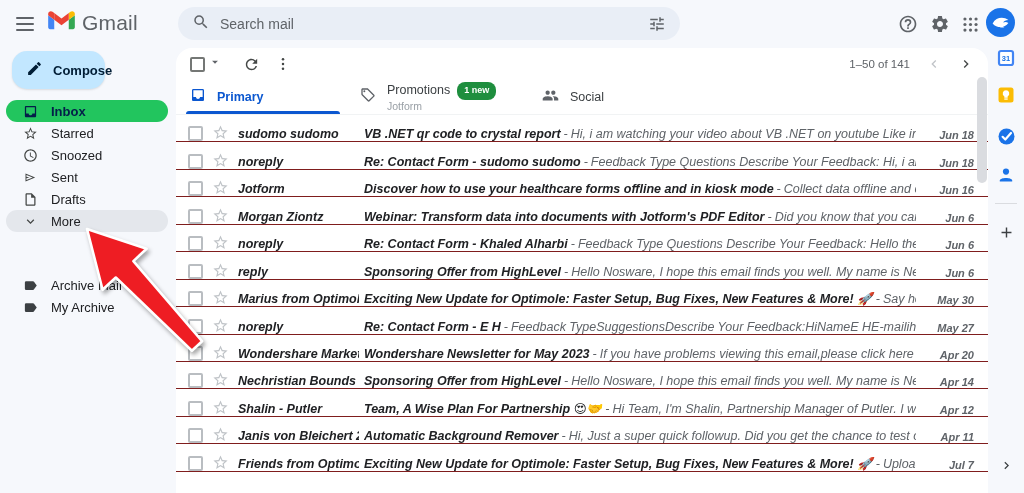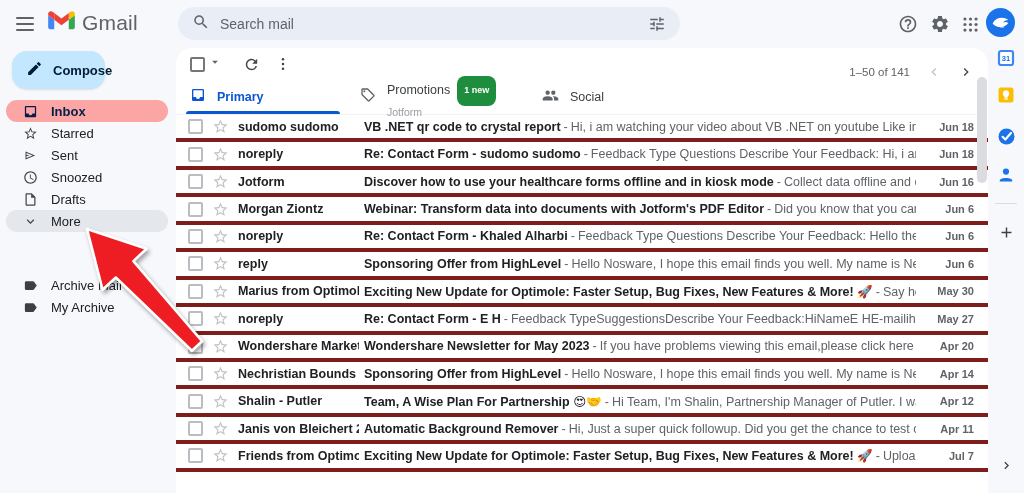--- a/index.html
+++ b/index.html
@@ -20,53 +20,53 @@
   .topbar-icon { position:absolute; top:12px; width:24px; height:24px; }
   .avatar { position:absolute; left:986px; top:8px; width:29px; height:29px; border-radius:50%; background:#1a73e8; display:flex; align-items:center; justify-content:center; cursor:pointer; border:none; }
 
   
   .sidebar { position:absolute; left:0; top:48px; width:176px; bottom:0; }
   .compose { position:absolute; left:12px; top:3px; width:93px; height:38px; background:#c2e7ff; border:none; border-radius:15px; display:flex; align-items:center; gap:10px; padding:0 14px; cursor:pointer; box-shadow:0 1px 2px rgba(60,64,67,.15); }
   .compose-label { font-size:13px; font-weight:700; color:#001d35; }
   .nav { position:absolute; left:0; top:52px; width:176px; }
   .nav-item { height:22px; margin:0 8px 0 6px; border-radius:11px; display:flex; align-items:center; padding-left:16px; gap:13px; cursor:pointer; }
   .nav-item .nav-label { font-size:13px; color:#202124; }
-  .nav-item.active { background:#fca5a5; }
+  .nav-item.active { background:#22c55e; }
   .nav-item.active .nav-label { font-weight:700; color:#041e49; }
   .nav-item.highlighted { background:#e4e7ec; }
   .nav-icon { width:16px; height:16px; display:flex; align-items:center; justify-content:center; }
   .labels-head { position:absolute; left:0; top:200px; width:176px; height:20px; display:flex; align-items:center; }
   .labels-title { font-size:14px; color:#202124; margin-left:20px; flex:1; }
   .labels-add { margin-right:18px; width:18px; height:18px; }
   .labels-list { position:absolute; left:0; top:226px; width:176px; }
 
   
   .mail-card { position:absolute; left:176px; top:48px; width:812px; bottom:0; background:#ffffff; border-radius:16px 16px 0 0; }
   .list-toolbar { position:relative; height:32px; display:flex; align-items:center; padding-left:14px; }
   .cb { width:15px; height:15px; border:2px solid #747775; border-radius:2px; background:#fff; cursor:pointer; }
   .caret { margin-left:3px; }
   .tb-btn { margin-left:18px; width:22px; height:22px; }
-  .paging { position:absolute; right:14px; top:8px; height:32px; display:flex; align-items:center; gap:16px; }
+  .paging { position:absolute; right:14px; top:0; height:32px; display:flex; align-items:center; gap:16px; }
   .paging-text { font-size:11.5px; color:#5f6368; }
 
   .tabs { display:flex; height:34px; padding-left:4px; }
   .tab { display:flex; align-items:center; gap:11px; padding-left:10px; cursor:pointer; position:relative; }
   .tab-primary { width:170px; }
   .tab-promotions { width:182px; }
   .tab-social { width:130px; }
   .tab-primary .tab-label { color:#0b57d0; font-weight:700; font-size:12.5px; }
   .tab-primary::after { content:""; position:absolute; left:6px; right:10px; bottom:0; height:3px; background:#0b57d0; border-radius:3px 3px 0 0; }
   .tab-label { font-size:12.5px; color:#3c4043; }
   .tab-stack { display:flex; flex-direction:column; line-height:1.1; }
   .tab-label-row { display:flex; align-items:center; gap:7px; }
-  .badge { background:#1e8e3e; color:#fff; font-size:9px; font-weight:700; border-radius:8px; padding:10px 7px; }
+  .badge { background:#1e8e3e; color:#fff; font-size:9px; font-weight:700; border-radius:8px; padding:4px 7px; }
   .tab-sub { font-size:10.5px; color:#9aa0a6; margin-top:1px; }
 
   .email-list { border-top:1px solid #f1f3f4; }
-  .email-row { height:27.45px; display:flex; align-items:center; padding-left:12px; padding-right:14px; border-bottom:4px solid #7f1d1d; cursor:pointer; }
+  .email-row { height:27.45px; display:flex; align-items:flex-end; padding-left:12px; padding-right:14px; border-bottom:1px solid #7f1d1d; cursor:pointer;font-style:italic; }
   .row-cb { width:15px; height:15px; border:2px solid #b9bdc1; border-radius:2px; flex:none; }
   .row-star { width:17px; height:17px; margin-left:9px; flex:none; }
   .sender { width:121px; margin-left:9px; font-size:12.5px; font-weight:700; color:#202124; white-space:nowrap; overflow:hidden; flex:none; }
   .subject-area { flex:1; min-width:0; margin-left:5px; white-space:nowrap; overflow:hidden; font-size:12.5px; }
   .subject { font-weight:700; color:#202124; }
   .sep { color:#5f6368; padding:0 3px; }
   .snippet { color:#5f6368; }
   .date { width:52px; margin-left:6px; text-align:right; font-size:11px; font-weight:600; color:#5f6368; flex:none; }
   .scroll-thumb { position:absolute; right:1px; top:29px; width:10px; height:106px; background:#dadce0; border-radius:5px; cursor:grab; }
 
@@ -167,32 +167,32 @@
     <span class="nav-icon">
             <svg width="15" height="15" viewBox="0 0 24 24" fill="#444746">
               <path d="M22 9.24l-7.19-.62L12 2 9.19 8.63 2 9.24l5.46 4.73L5.82 21 12 17.27 18.18 21l-1.63-7.03L22 9.24zM12 15.4l-3.76 2.27 1-4.28-3.32-2.88 4.38-.38L12 6.1l1.71 4.04 4.38.38-3.32 2.88 1 4.28L12 15.4z"></path>
             </svg>
           </span>
     <span class="nav-label">Starred</span>
   </div>
         <div class="nav-item">
     <span class="nav-icon">
             <svg width="15" height="15" viewBox="0 0 24 24" fill="#444746">
+              <path d="M11.99 2C6.47 2 2 6.48 2 12s4.47 10 9.99 10C17.52 22 22 17.52 22 12S17.52 2 11.99 2zM12 20c-4.42 0-8-3.58-8-8s3.58-8 8-8 8 3.58 8 8-3.58 8-8 8zm.5-13H11v6l5.25 3.15.75-1.23-4.5-2.67z"></path>
+            </svg>
+          </span>
+    <span class="nav-label">Snoozed</span>
+  </div>
+        <div class="nav-item">
+    <span class="nav-icon">
+            <svg width="15" height="15" viewBox="0 0 24 24" fill="#444746">
               <path d="M4 18.5v-13L19.5 12 4 18.5zm1.5-2.4 10-4.1-10-4.1v2.9L10.5 12 5.5 13.2v2.9z"></path>
             </svg>
           </span>
     <span class="nav-label">Sent</span>
-  </div>
-        <div class="nav-item">
-    <span class="nav-icon">
-            <svg width="15" height="15" viewBox="0 0 24 24" fill="#444746">
-              <path d="M11.99 2C6.47 2 2 6.48 2 12s4.47 10 9.99 10C17.52 22 22 17.52 22 12S17.52 2 11.99 2zM12 20c-4.42 0-8-3.58-8-8s3.58-8 8-8 8 3.58 8 8-3.58 8-8 8zm.5-13H11v6l5.25 3.15.75-1.23-4.5-2.67z"></path>
-            </svg>
-          </span>
-    <span class="nav-label">Snoozed</span>
   </div>
         <div class="nav-item">
     <span class="nav-icon">
             <svg width="15" height="15" viewBox="0 0 24 24" fill="#444746">
               <path d="M14 2H6c-1.1 0-2 .9-2 2v16c0 1.1.9 2 2 2h12c1.1 0 2-.9 2-2V8l-6-6zm4 18H6V4h7v5h5v11z"></path>
             </svg>
           </span>
     <span class="nav-label">Drafts</span>
   </div>
         <div class="nav-item highlighted">

